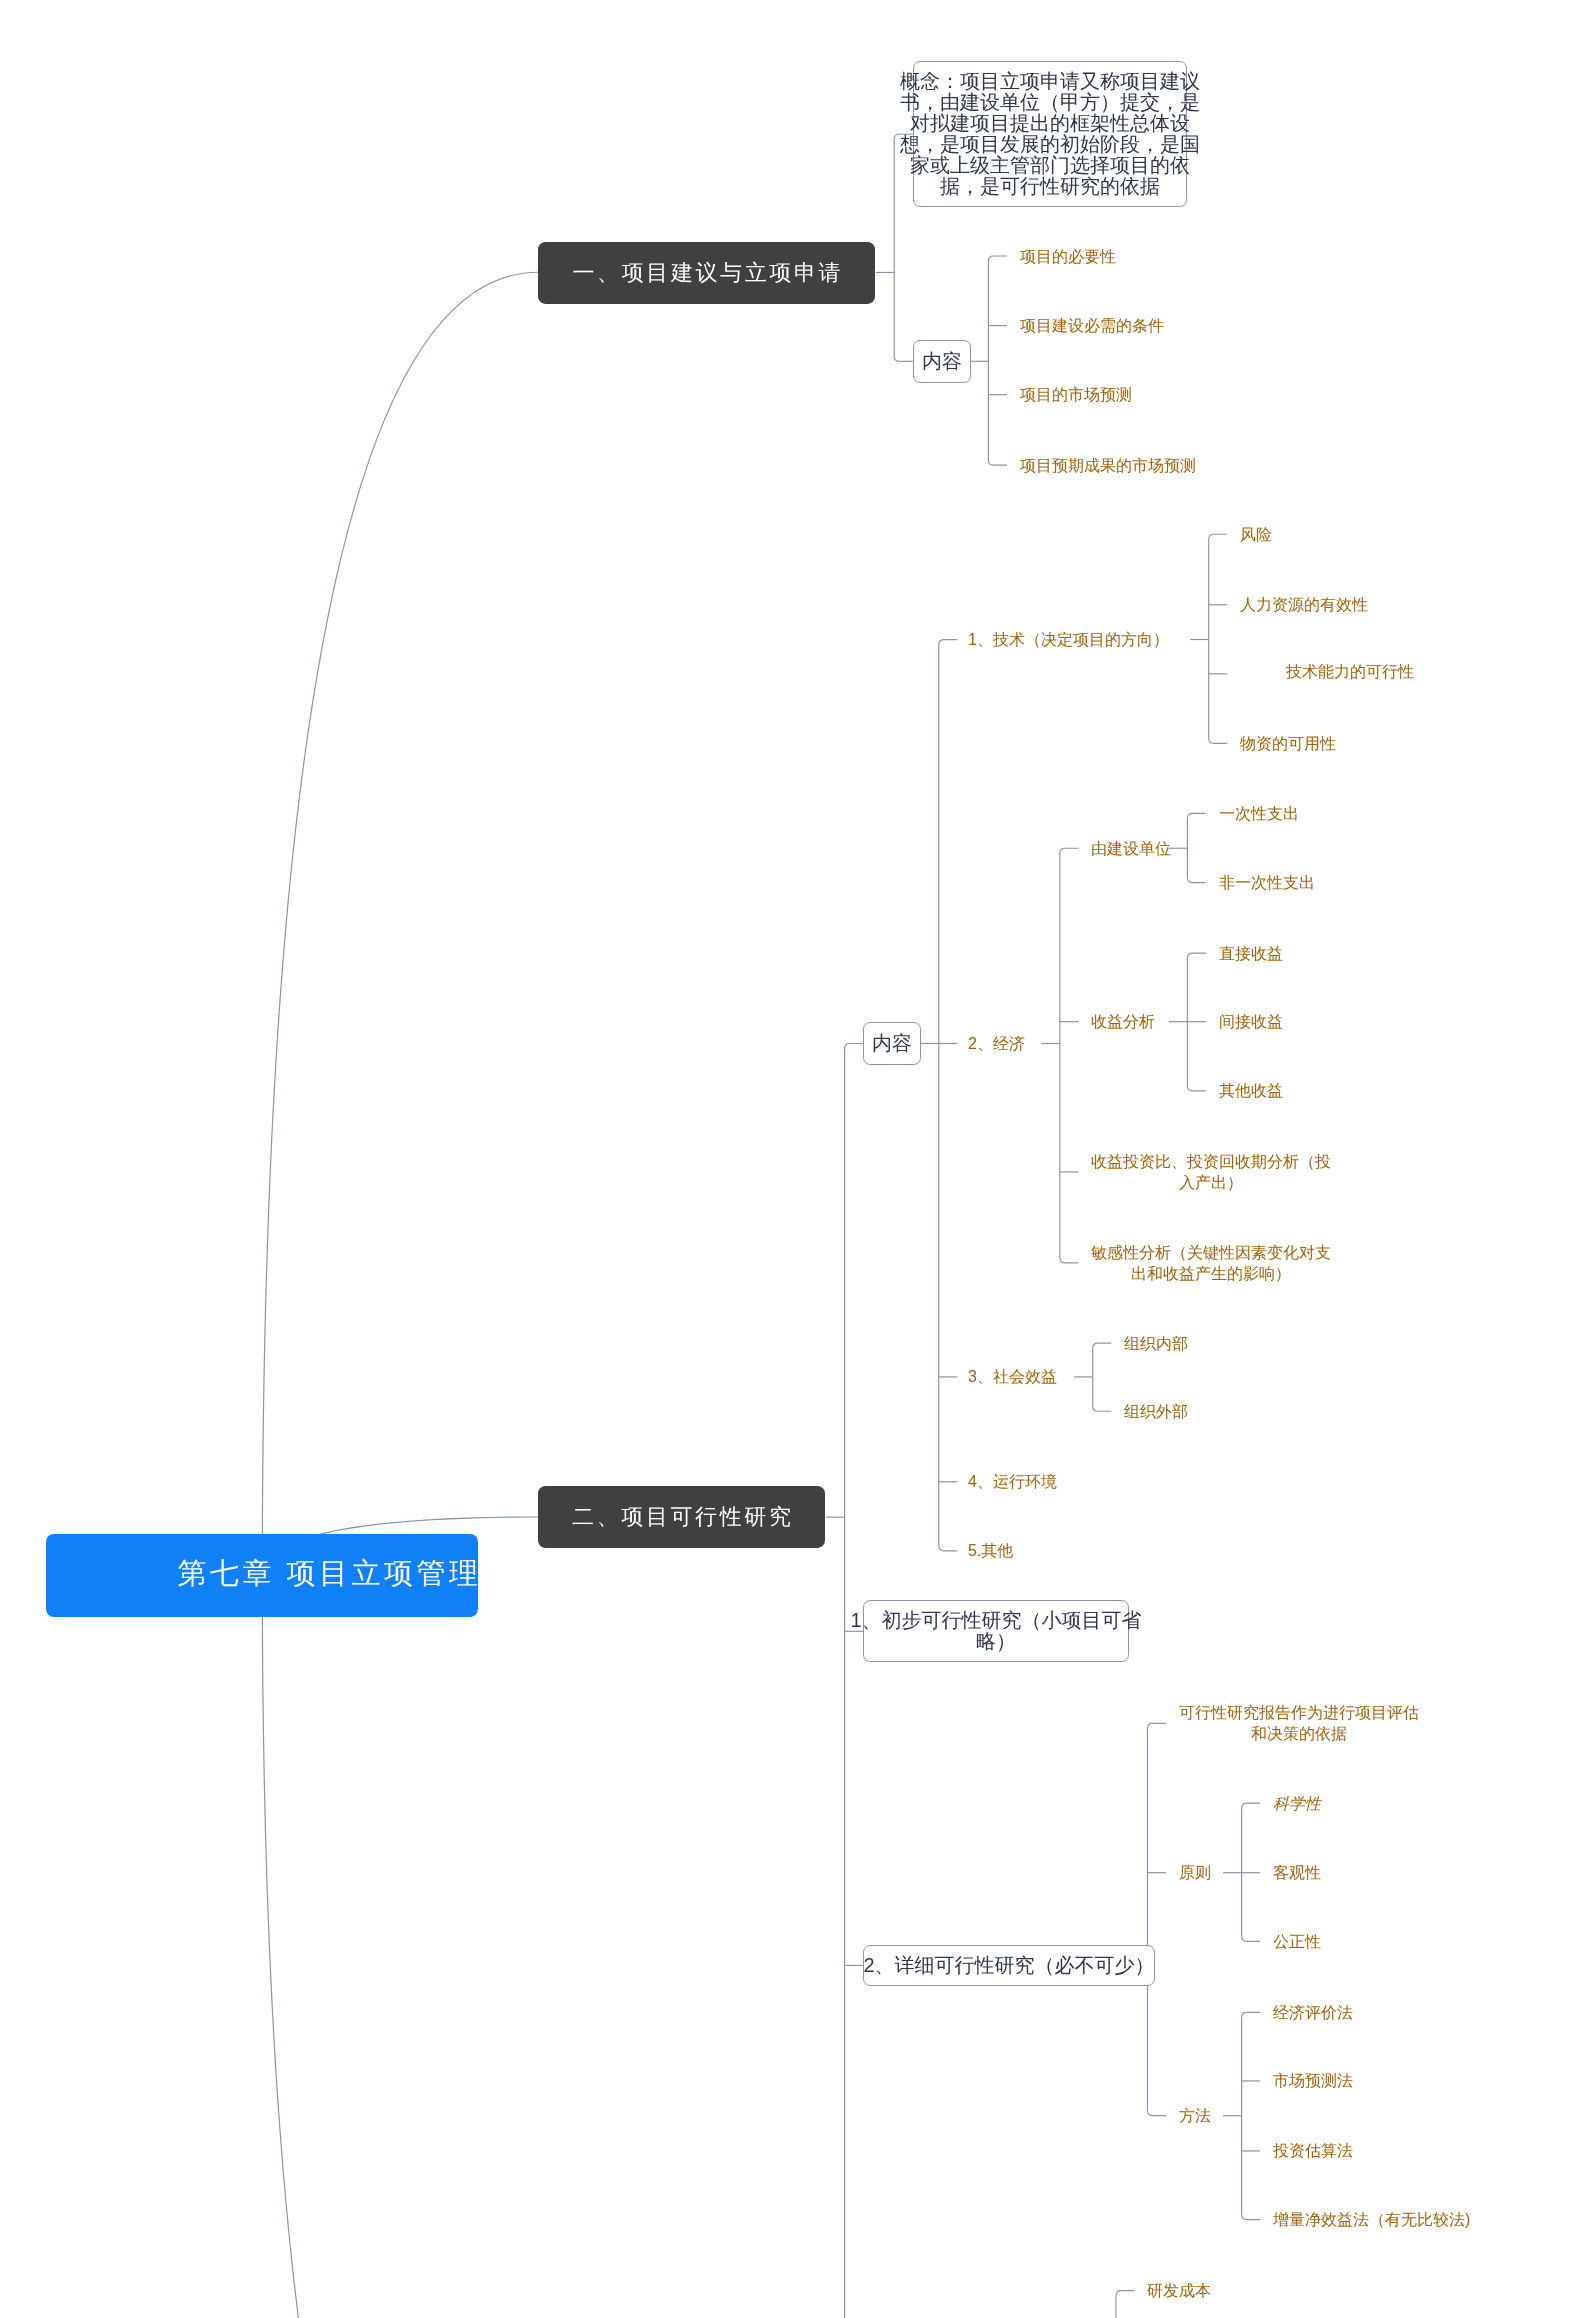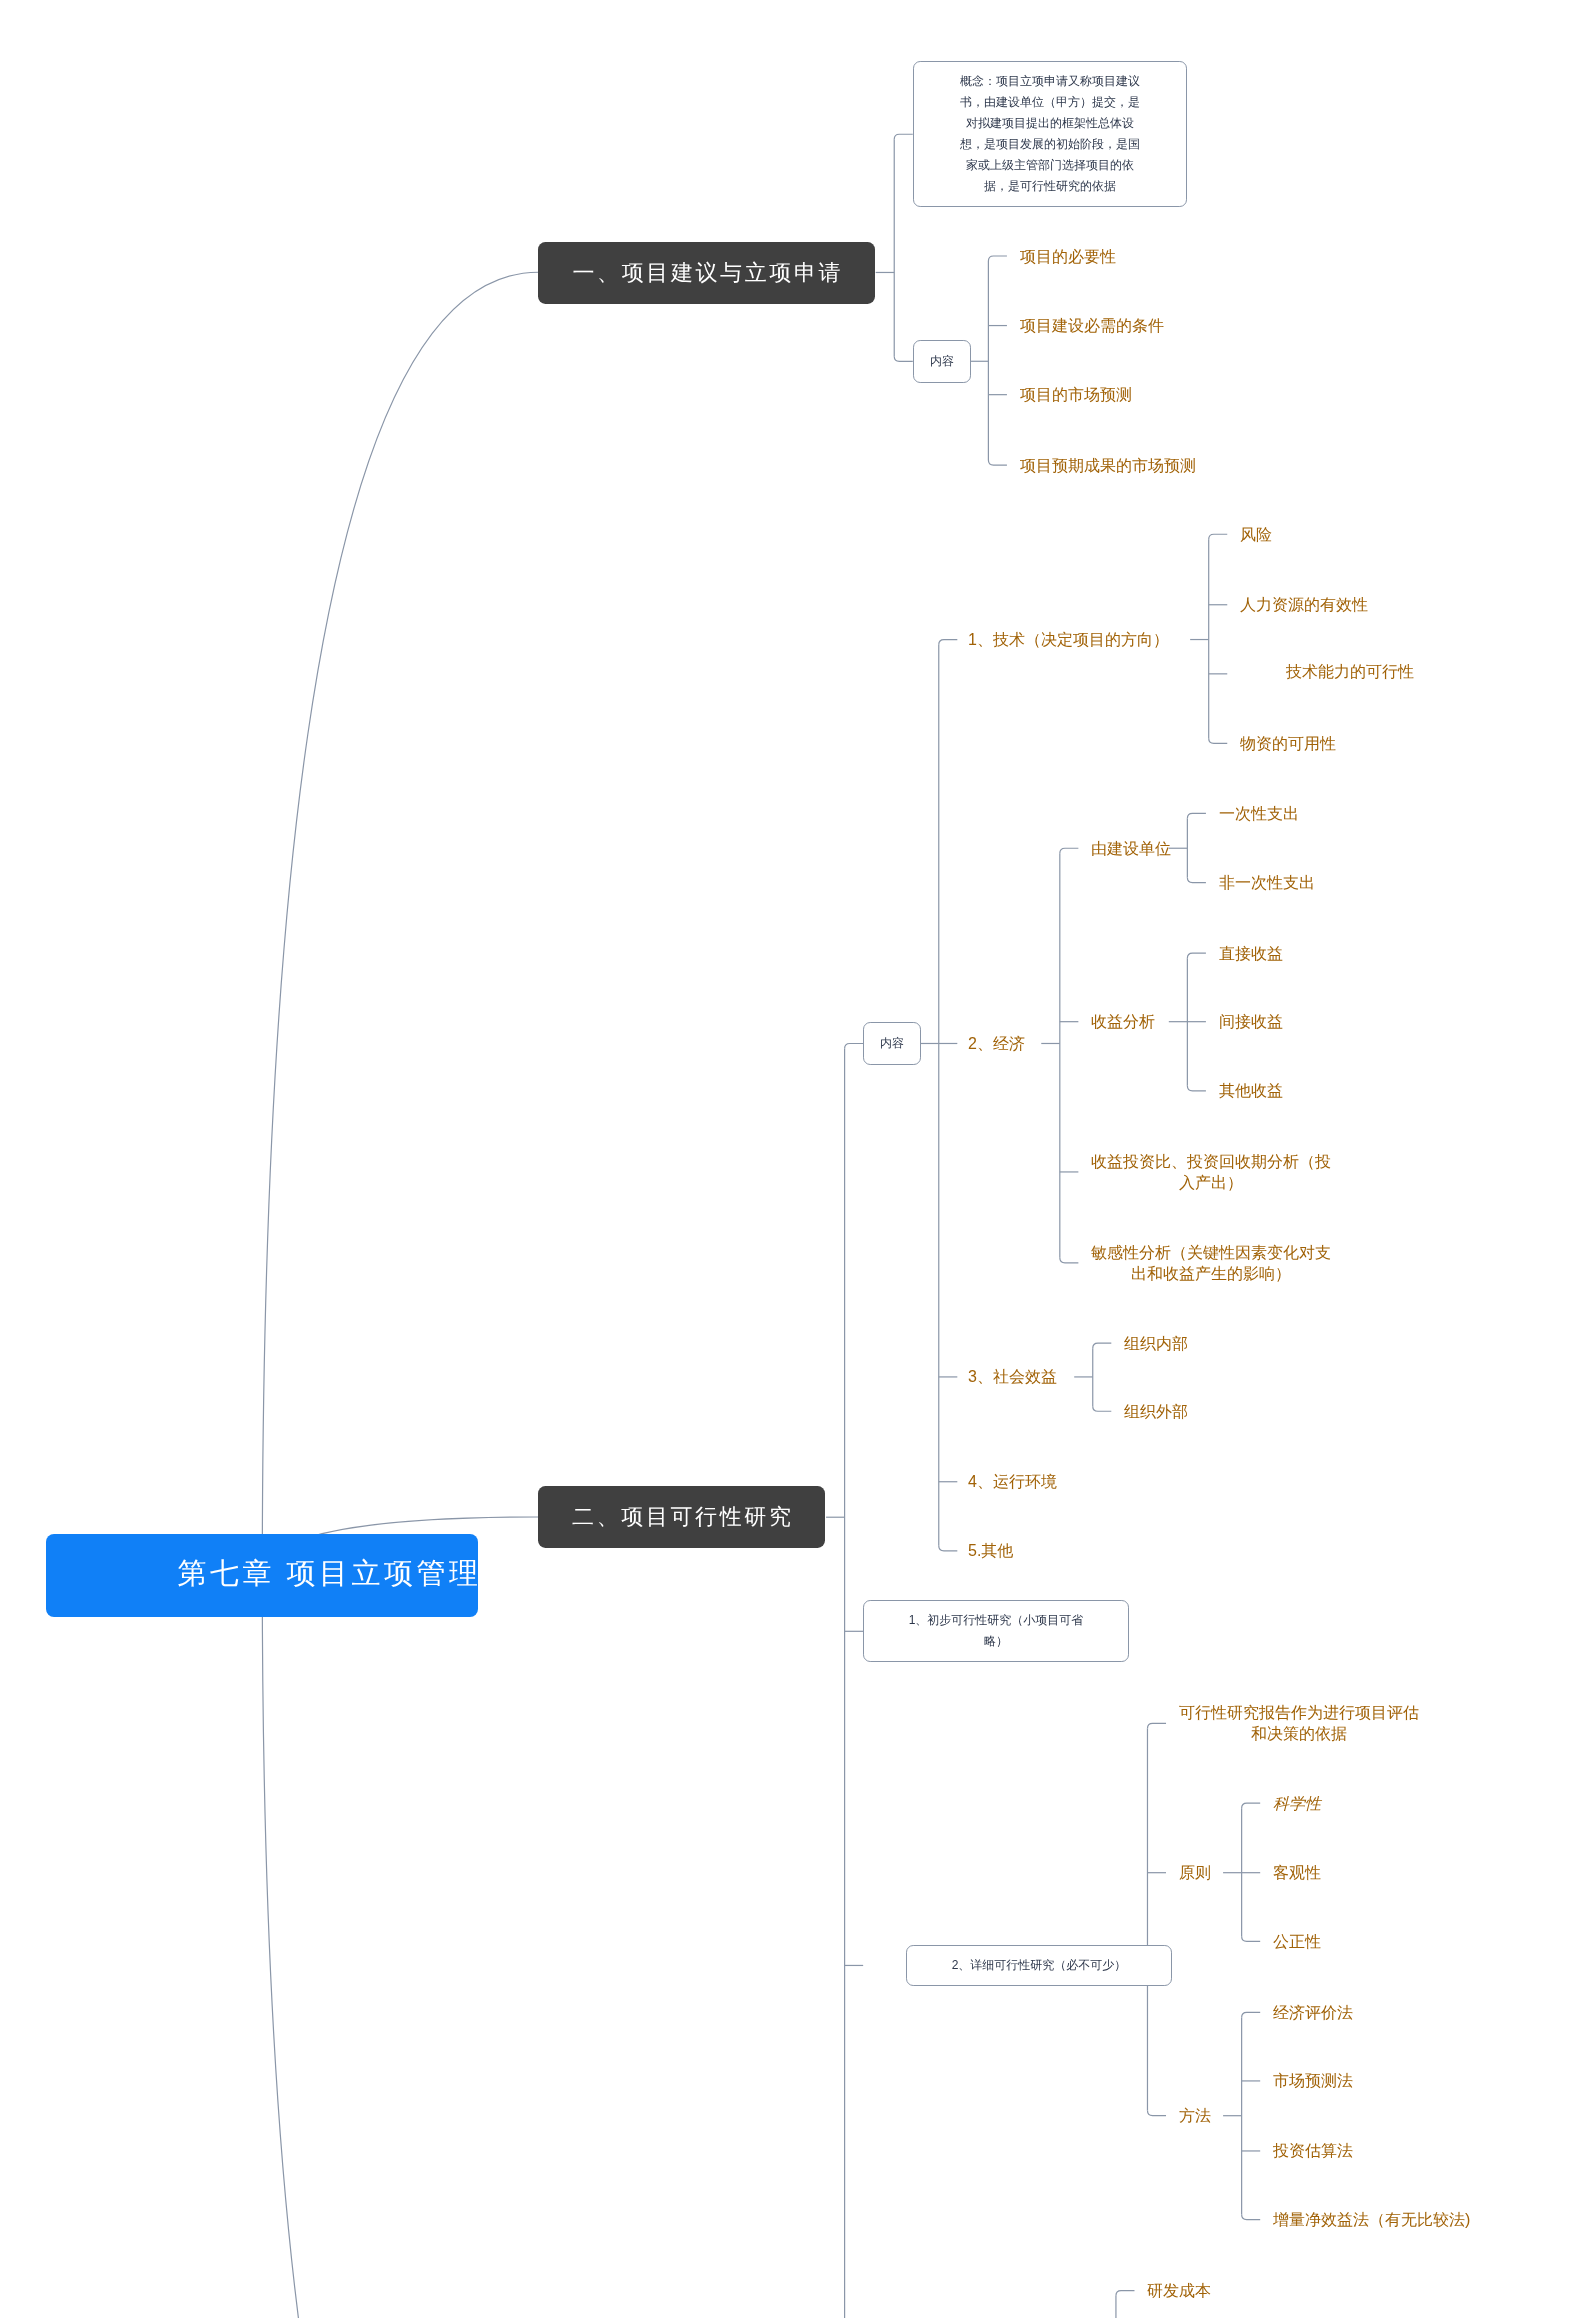--- a/index.html
+++ b/index.html
@@ -9,21 +9,21 @@
        -webkit-font-smoothing:antialiased;}
   #canvas{position:absolute;left:0;top:0;width:1583px;height:3168px;overflow:hidden;}
   svg.links{position:absolute;left:0;top:0;width:1583px;height:3168px;pointer-events:none;}
   .node{position:absolute;box-sizing:border-box;}
   .node .txt{white-space:pre;}
   .root-node{background:#1080f7;border-radius:8px;display:flex;align-items:center;justify-content:flex-end;}
   .root-node .txt{color:#ffffff;font-size:29px;line-height:35px;letter-spacing:3.5px;margin-right:-3.5px;position:relative;top:-1.9px;}
   .section-node{background:#404040;border-radius:7.4px;display:flex;align-items:center;justify-content:center;}
   .section-node .txt{color:#ffffff;font-size:22px;line-height:28px;letter-spacing:2.6px;margin-right:-2.6px;}
   .boxed-node{border:1.2px solid #8a96a8;border-radius:7.2px;display:flex;align-items:center;justify-content:center;background:#fff;}
-  .boxed-node .txt{color:#2d374b;font-size:12px;line-height:21px;text-align:center;}
+  .boxed-node .txt{color:#2d374b;font-size:20px;line-height:21px;text-align:center;}
   .plain-node{display:flex;align-items:center;}
   .plain-node .txt{color:#a16207;font-size:16px;line-height:21px;text-align:center;}
   #links-svg path{fill:none;stroke:#8a96a8;stroke-width:2.6;stroke-linecap:butt;stroke-linejoin:round;}
 </style>
 </head>
 <body>
 
 <div id="canvas">
   <svg class="links" id="links-svg" viewBox="0 0 3413 6831" preserveAspectRatio="none">
     <path class="link" d="M1928,300.5Q1928,289.5 1939,289.5H1968"></path>
@@ -211,21 +211,21 @@
   <div class="node plain-node" id="n-yunxing" style="left: 968px; height: 21px; top: 1471px;">
         <span class="txt">4、运行环境</span>
       </div>
   <div class="node plain-node" id="n-qita5" style="left: 968px; height: 21px; top: 1540px;">
         <span class="txt">5.其他</span>
       </div>
   <div class="node boxed-node" id="n-chubu" style="left: 863px; top: 1600px; width: 266px; height: 62px;">
         <span class="txt">1、初步可行性研究（小项目可省
 略）</span>
       </div>
-  <div class="node boxed-node" id="n-xiangxi" style="left: 906px; top: 1945px; width: 266px; height: 41px;">
+  <div class="node boxed-node" id="n-xiangxi" style="left: 863px; top: 1945px; width: 292px; height: 41px;">
         <span class="txt">2、详细可行性研究（必不可少）</span>
       </div>
   <div class="node plain-node" id="n-bgyiju" style="left: 1179px; height: 42px; top: 1702px;">
         <span class="txt">可行性研究报告作为进行项目评估
 和决策的依据</span>
       </div>
   <div class="node plain-node" id="n-yuanze" style="left: 1179px; height: 21px; top: 1862px;">
         <span class="txt">原则</span>
       </div>
   <div class="node plain-node" id="n-kexue" style="left: 1273px; height: 21px; top: 1793px; font-style: italic;">

